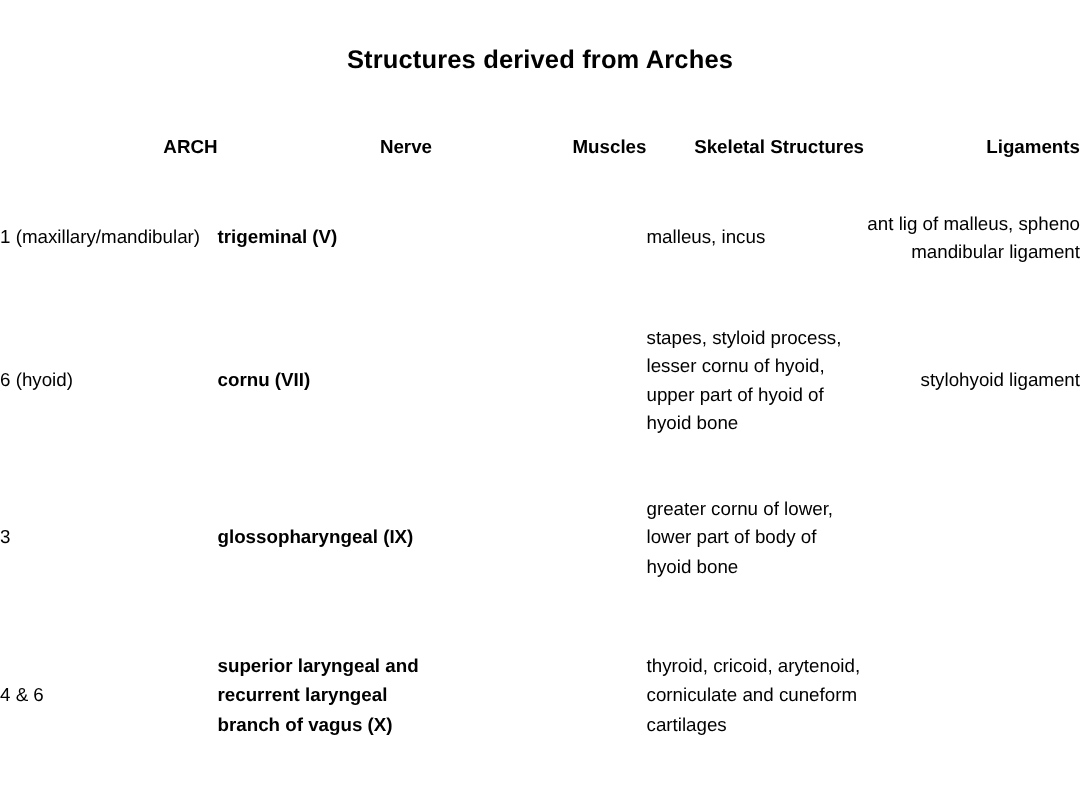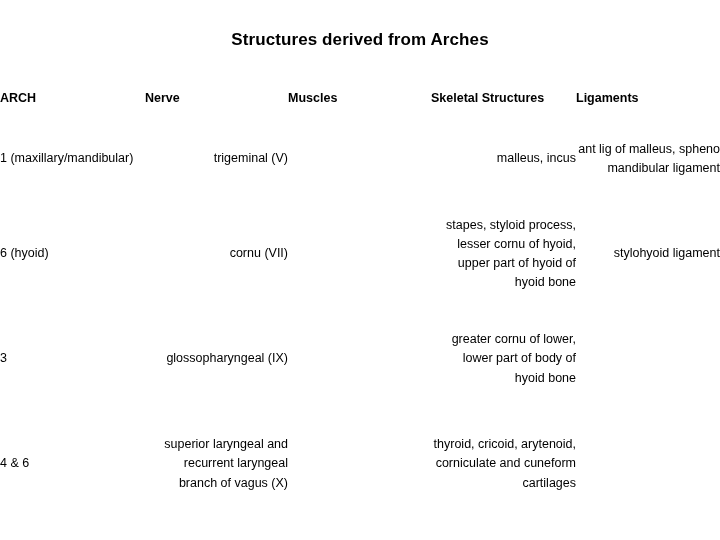--- a/index.html
+++ b/index.html
@@ -41,46 +41,47 @@
   table.arch-table th,
   table.arch-table td {
     border: none;
     padding: 0;
     vertical-align: middle;
     font-size: 12.5px;
     line-height: 1.54;
   }
   th.col-head {
     font-weight: bold;
-    text-align: left;
+    text-align: right;
     font-size: 12.5px;
     height: 46px;
     padding: 0 6px;
   }
   
   col.c-arch      { width: 145px; }
   col.c-nerve     { width: 143px; }
   col.c-muscles   { width: 143px; }
   col.c-skeletal  { width: 145px; }
   col.c-ligaments { width: 144px; }
 
   td.cell-arch {
     text-align: left;
     padding: 0 8px;
   }
   td.cell-nerve {
-    text-align: right;
+    text-align: left;
     padding: 0 10px;
+    font-weight: bold;
   }
   td.cell-muscles {
     text-align: center;
     padding: 0 8px;
   }
   td.cell-skeletal {
-    text-align: right;
+    text-align: left;
     padding: 0 8px 0 10px;
   }
   td.cell-ligaments {
     text-align: right;
     padding: 0 2px 0 11px;
   }
   
   td.cell-arch,
   td.cell-skeletal,
   td.cell-ligaments {

